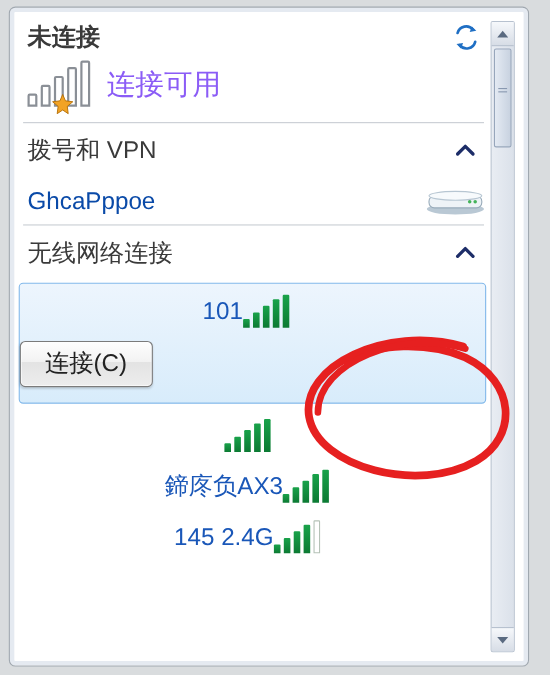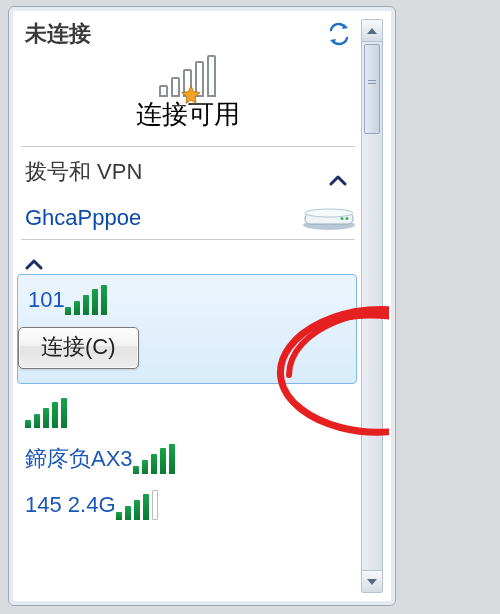--- a/index.html
+++ b/index.html
@@ -2,21 +2,21 @@
 <html><head>
   <meta charset="utf-8">
   <style>
     * { box-sizing: border-box; margin: 0; padding: 0; }
     html, body { width: 500px; height: 614px; font-family: "Microsoft YaHei", "Segoe UI", Tahoma, sans-serif; }
     body { background: #d9dcde; }
 
     .window {
       position: relative;
       margin: 6px 0 0 8px;
-      width: 388px;
+      width: 473px;
       height: 600px;
       background: #ffffff;
       border: 1px solid #a0a8b0;
       border-radius: 6px;
       box-shadow: inset 0 0 0 4px rgba(150,170,200,0.25);
     }
 
     .content {
       position: absolute;
       top: 6px; left: 6px; right: 6px; bottom: 6px;
@@ -66,63 +66,63 @@
       padding: 6px 10px 2px 10px;
       color: #3a3a3a;
       font-size: 22px; font-weight: 700;
     }
     .refresh {
       position: relative; width: 24px; height: 24px;
     }
     .refresh svg { width: 24px; height: 24px; }
 
     .avail {
-      display: flex; align-items: center; gap: 0;
+      display: flex; align-items: center; gap: 14px;
       padding: 4px 10px 14px 10px;
-      color: #000000;
-      font-size: 26px; font-weight: 500; flex-direction: column;
+      color: #8b5cf6;
+      font-size: 26px; font-weight: 500;
     }
     .sigicon { width: 58px; height: 42px; position: relative; }
     .sigicon .bar { position: absolute; bottom: 0; width: 9px; background: #fff; border: 2px solid #8a8f96; border-radius: 2px 2px 0 0; }
     .sigicon .b1 { left: 0;  height: 12px; }
     .sigicon .b2 { left: 12px; height: 20px; }
     .sigicon .b3 { left: 24px; height: 28px; }
     .sigicon .b4 { left: 36px; height: 36px; }
     .sigicon .b5 { left: 48px; height: 42px; }
     .sigicon .star {
       position: absolute; left: 22px; bottom: -4px; width: 20px; height: 20px;
     }
     .sigicon .star svg { width:100%; height:100%; }
 
     .divider {
       height: 1px; margin: 0 6px;
       background: #c8cdd3;
     }
 
     .section-header {
-      display: flex; align-items: center; justify-content: space-between;
+      display: flex; justify-content: space-between;
       padding: 10px 14px 10px 10px;
       font-size: 22px; color: #3a3a3a; font-weight: 400;
     }
     .chev { width: 18px; height: 12px; }
 
     .row {
       display: flex; align-items: center; justify-content: space-between;
       padding: 8px 4px 8px 10px;
       font-size: 22px;
     }
     .row .label { color: #0a4aa8; }
 
     .modem { width: 56px; height: 26px; position: relative; }
     .modem svg { width:100%; height:100%; }
 
     .wifi-list { display: flex; flex-direction: column; }
 
     .wifi-row {
-      display: flex; align-items: center; justify-content: flex-start;
+      display: flex; align-items: center; justify-content: center;
       padding: 8px 24px 8px 10px;
       font-size: 22px; color: #1a57b8;
     }
 
     .wifi-selected-block {
       border: 1px solid #7fb7ea;
       border-radius: 4px;
       background: linear-gradient(to bottom, #edf5fd, #d8ecfb);
       margin: 2px 4px 6px 2px;
       padding-bottom: 14px;
@@ -232,20 +232,21 @@
             <ellipse cx="28" cy="8" rx="24" ry="4" fill="#f7fafc" stroke="#b7c6d2"></ellipse>
             <circle cx="46" cy="13.5" r="1.6" fill="#44b35a"></circle>
             <circle cx="41" cy="13.5" r="1.6" fill="#44b35a"></circle>
           </svg>
         </span>
       </div>
 
       <div class="divider"></div>
 
       <div class="section-header">
+        <span>无线网络连接</span>
         <span class="chev">
           <svg viewBox="0 0 18 12">
               <polyline points="2,10 9,3 16,10" fill="none" stroke="#1d2d68" stroke-width="3" stroke-linecap="round" stroke-linejoin="round"></polyline>
             </svg>
         </span>
       </div>
 
       <div class="wifi-list">
 
         <div class="wifi-selected-block">

